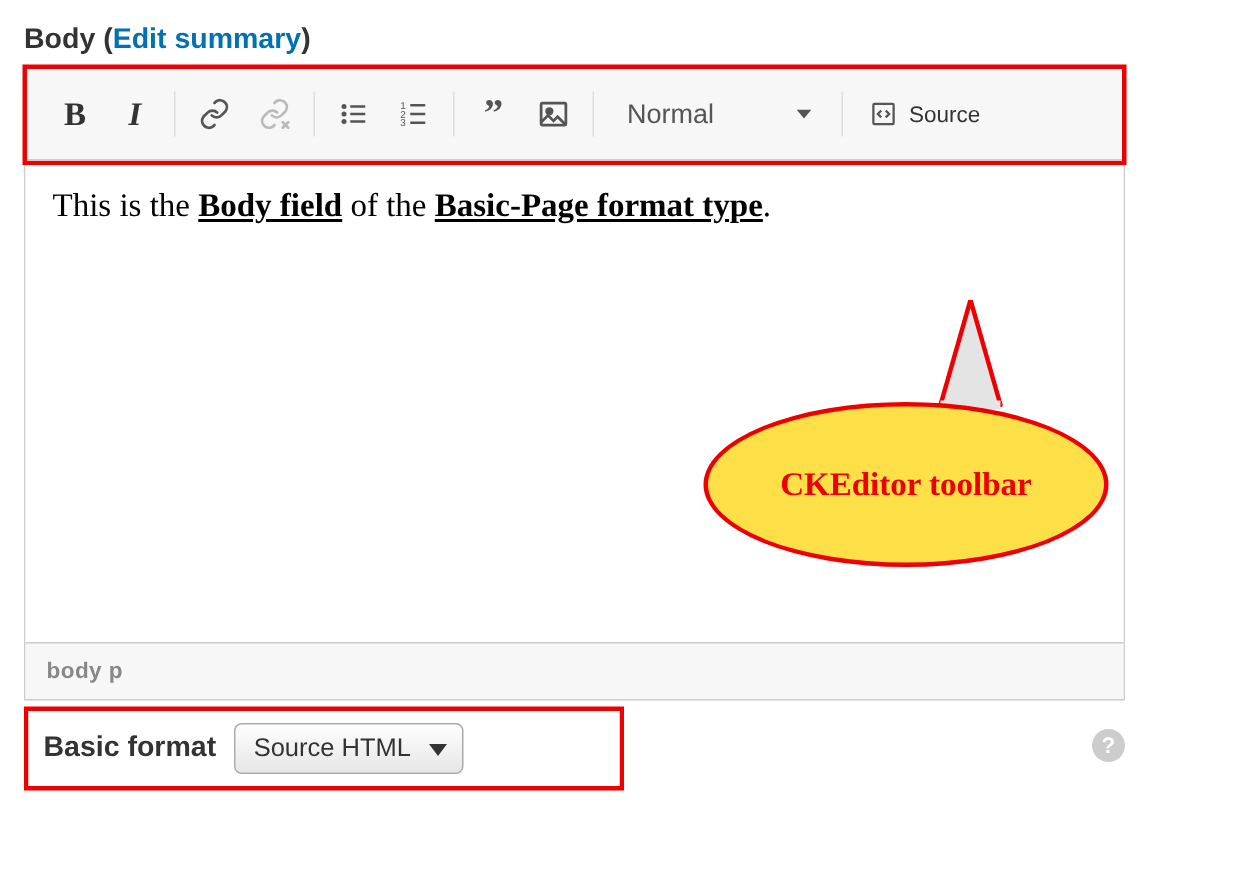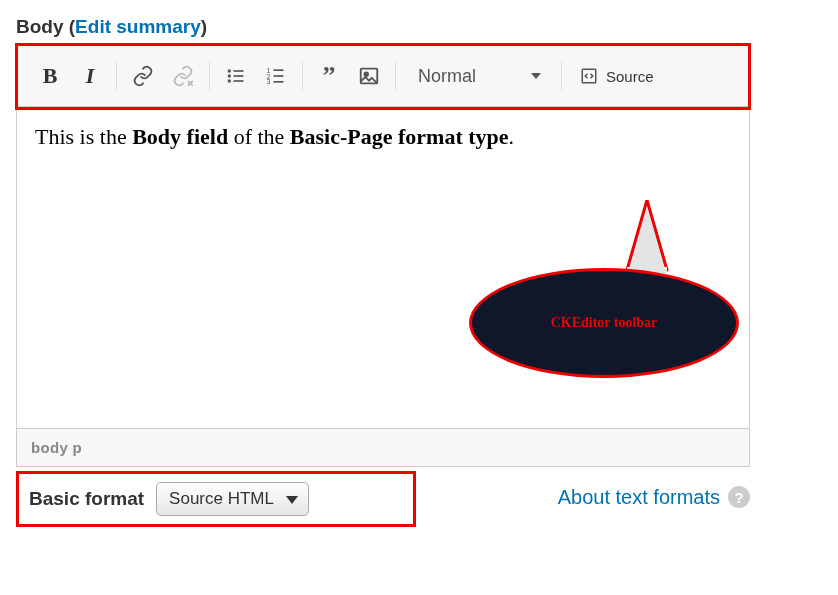--- a/index.html
+++ b/index.html
@@ -84,21 +84,21 @@
 
   .edit-area {
     min-height: 320px;
     padding: 16px 18px;
     font-family: Georgia, "Times New Roman", serif;
     font-size: 22px;
     color: #000;
     position: relative;
     background: #fff;
   }
-  .edit-area b { font-weight: 700; }
+  .edit-area b { font-weight: 700; text-decoration: underline; }
 
   .path-bar {
     background: #f7f7f7;
     border-top: 1px solid #ccc;
     padding: 10px 14px;
     font-family: -apple-system, BlinkMacSystemFont, sans-serif;
     font-size: 15px;
     color: #888;
     letter-spacing: .3px;
     font-weight: 600;
@@ -176,27 +176,27 @@
     pointer-events: none;
   }
   .callout-bubble {
     position: absolute;
     right: 10px;
     top: 40px;
     width: 270px;
     height: 110px;
     border: 3px solid #e00;
     border-radius: 50%;
-    background: #0f172a;
+    background: #fde047;
     display: flex;
     align-items: center;
     justify-content: center;
     color: #e00;
     font-weight: 700;
-    font-size: 14px;
+    font-size: 22px;
     z-index: 3;
     text-align: center;
   }
   .callout-tail {
     position: absolute;
     left: 168px;
     top: -28px;
     z-index: 2;
   }
 </style>
@@ -321,18 +321,17 @@
     <div class="format-row-annot">
       <div class="format-row">
         <span class="format-row-lbl">Basic format</span>
         <div class="format-select">
           <span>Source HTML</span>
         </div>
       </div>
     </div>
 
     <a href="#" class="about-link">
-      <span>About text formats</span>
       <span class="help-q">?</span>
     </a>
   </div>
 
 </div>
 
 </body></html>

